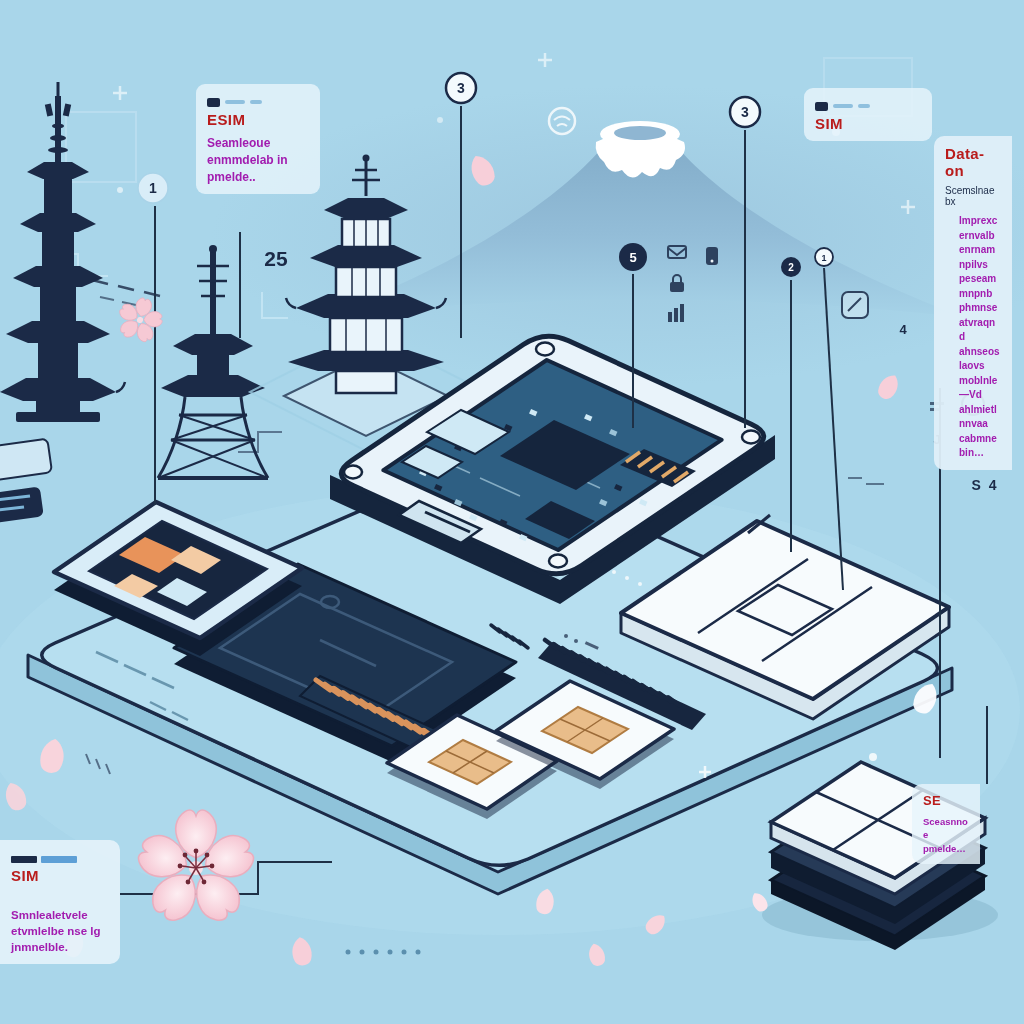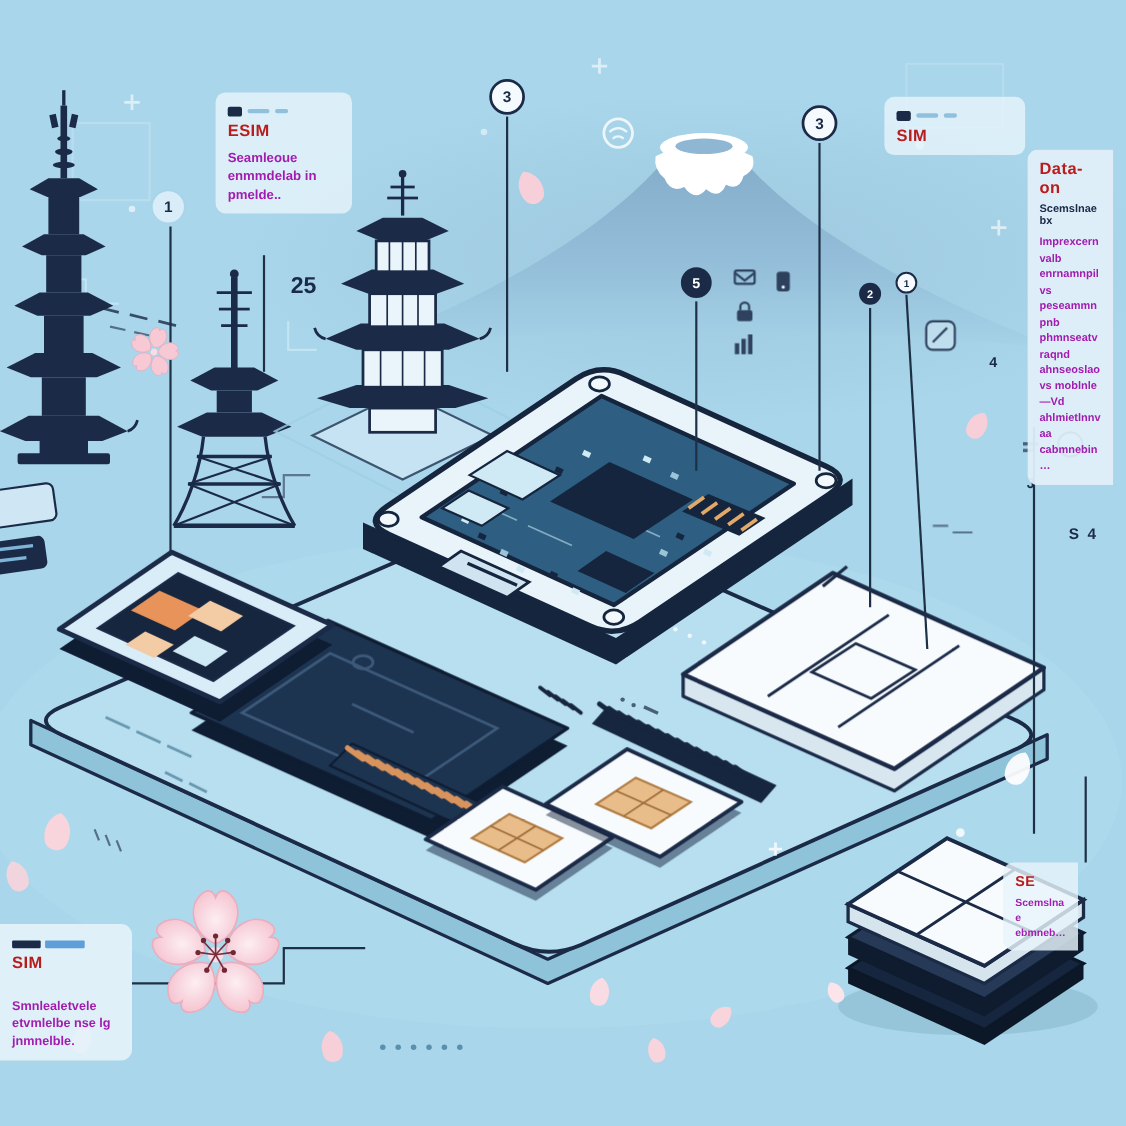--- a/index.html
+++ b/index.html
@@ -4,36 +4,36 @@
 <style>
   html,body{margin:0;padding:0;background:#7fa8c0;}
   .stage{position:relative;width:1024px;height:1024px;overflow:hidden;
          background:#a9d6ea;font-family:"Liberation Sans",sans-serif;}
   .stage svg{position:absolute;left:0;top:0;}
   svg text{font-family:"Liberation Sans",sans-serif;}
 
   .card{position:absolute;background:rgba(230,244,251,0.82);border-radius:9px;
         padding:9px 11px;box-sizing:border-box;}
   .card .hd{font-weight:700;color:#b91c1c;font-size:15px;letter-spacing:.4px;}
-  .card .sub{font-weight:700;color:#1b2a47;font-size:10px;margin-top:6px;}
+  .card .sub{font-weight:400;color:#1b2a47;font-size:10px;margin-top:6px;}
   .card .bd{color:#a21caf;font-weight:700;font-size:12px;line-height:1.4;
             margin-top:7px;word-break:break-word;}
   .card .glyphrow{height:12px;margin-bottom:6px;}
   .g-chip{display:inline-block;width:13px;height:9px;background:#1b2a47;border-radius:2px;}
   .g-bar{display:inline-block;width:20px;height:4px;background:#8fc0de;border-radius:2px;
          margin-left:5px;vertical-align:3px;}
   .g-bar.short{width:12px;}
   .g-block{display:inline-block;width:26px;height:7px;background:#1b2a47;border-radius:1px;}
   .g-block.blue{background:#5d9fd6;width:36px;margin-left:4px;}
 
   .card-top-left{left:196px;top:84px;width:124px;}
   .card-top-right{left:804px;top:88px;width:128px;}
   .card-right{left:934px;top:136px;width:78px;border-radius:10px 0 0 10px;
               background:rgba(223,239,249,0.95);}
-  .card-right .bd{font-size:10px;line-height:1.45;}
+  .card-right .bd{font-size:10px;line-height:1.45;margin-left:14px;}
   .card-bottom-left{left:0;top:840px;width:120px;border-radius:0 10px 10px 0;
                     background:rgba(228,242,250,0.92);}
   .card-bottom-left .bd{font-size:11.5px;margin-top:23px;}
   .card-bottom-right{left:912px;top:784px;width:68px;border-radius:10px 0 0 10px;}
   .card-bottom-right .hd{font-size:13px;}
   .card-bottom-right .bd{font-size:9.5px;}
 </style>
 </head>
 <body>
 
@@ -450,15 +450,15 @@
 <div class="card card-bottom-left">
   <div class="glyphrow">
     <span class="g-block"></span><span class="g-block blue"></span>
   </div>
   <div class="hd">SIM</div>
   <div class="bd">Smnlealetvele etvmlelbe nse lg jnmnelble.</div>
 </div>
 
 <div class="card card-bottom-right">
   <div class="hd">SE</div>
-  <div class="bd">Scemslnae ebmneb…</div>
+  <div class="bd">Sceasnnoe pmelde…</div>
 </div>
 </div>
 
 </body></html>

